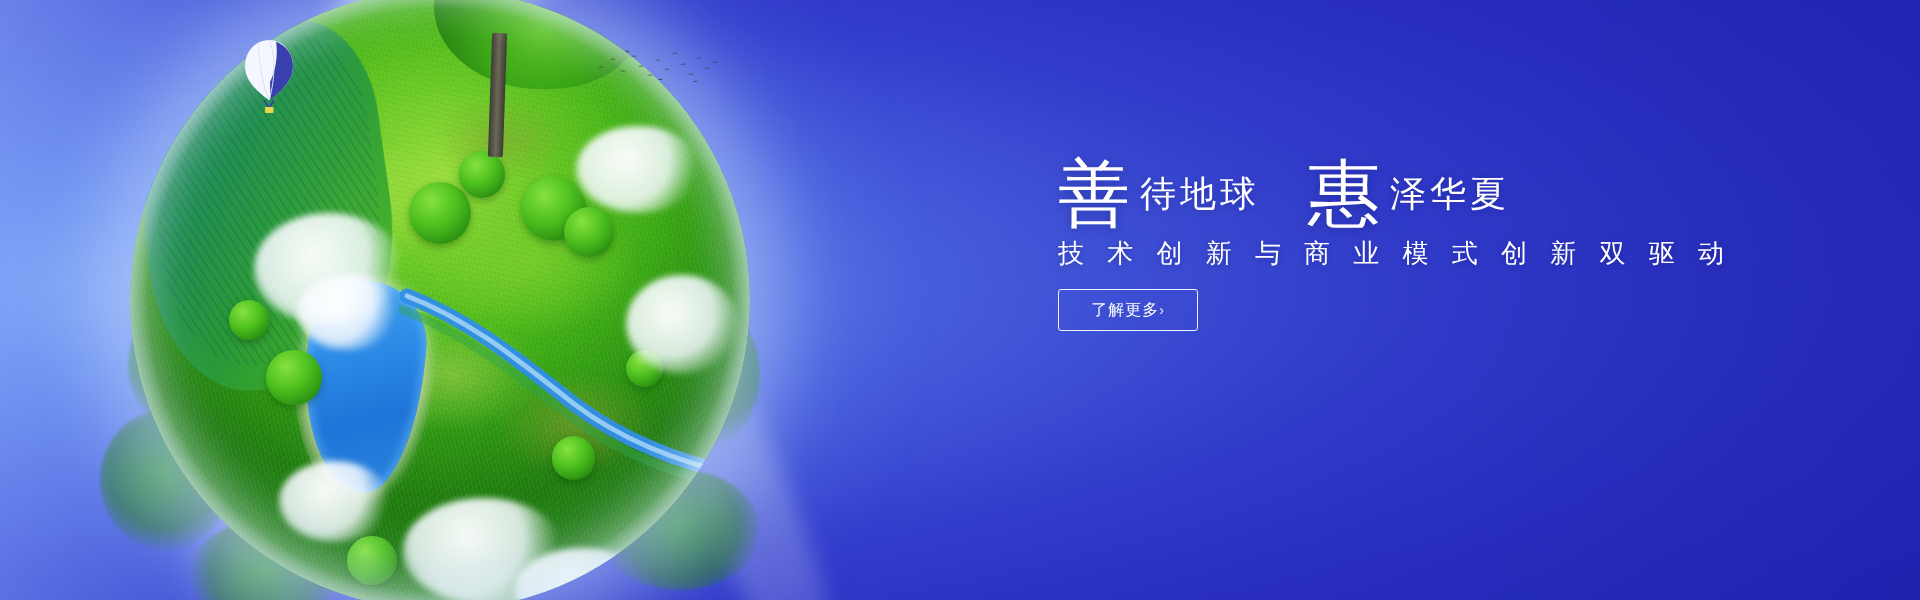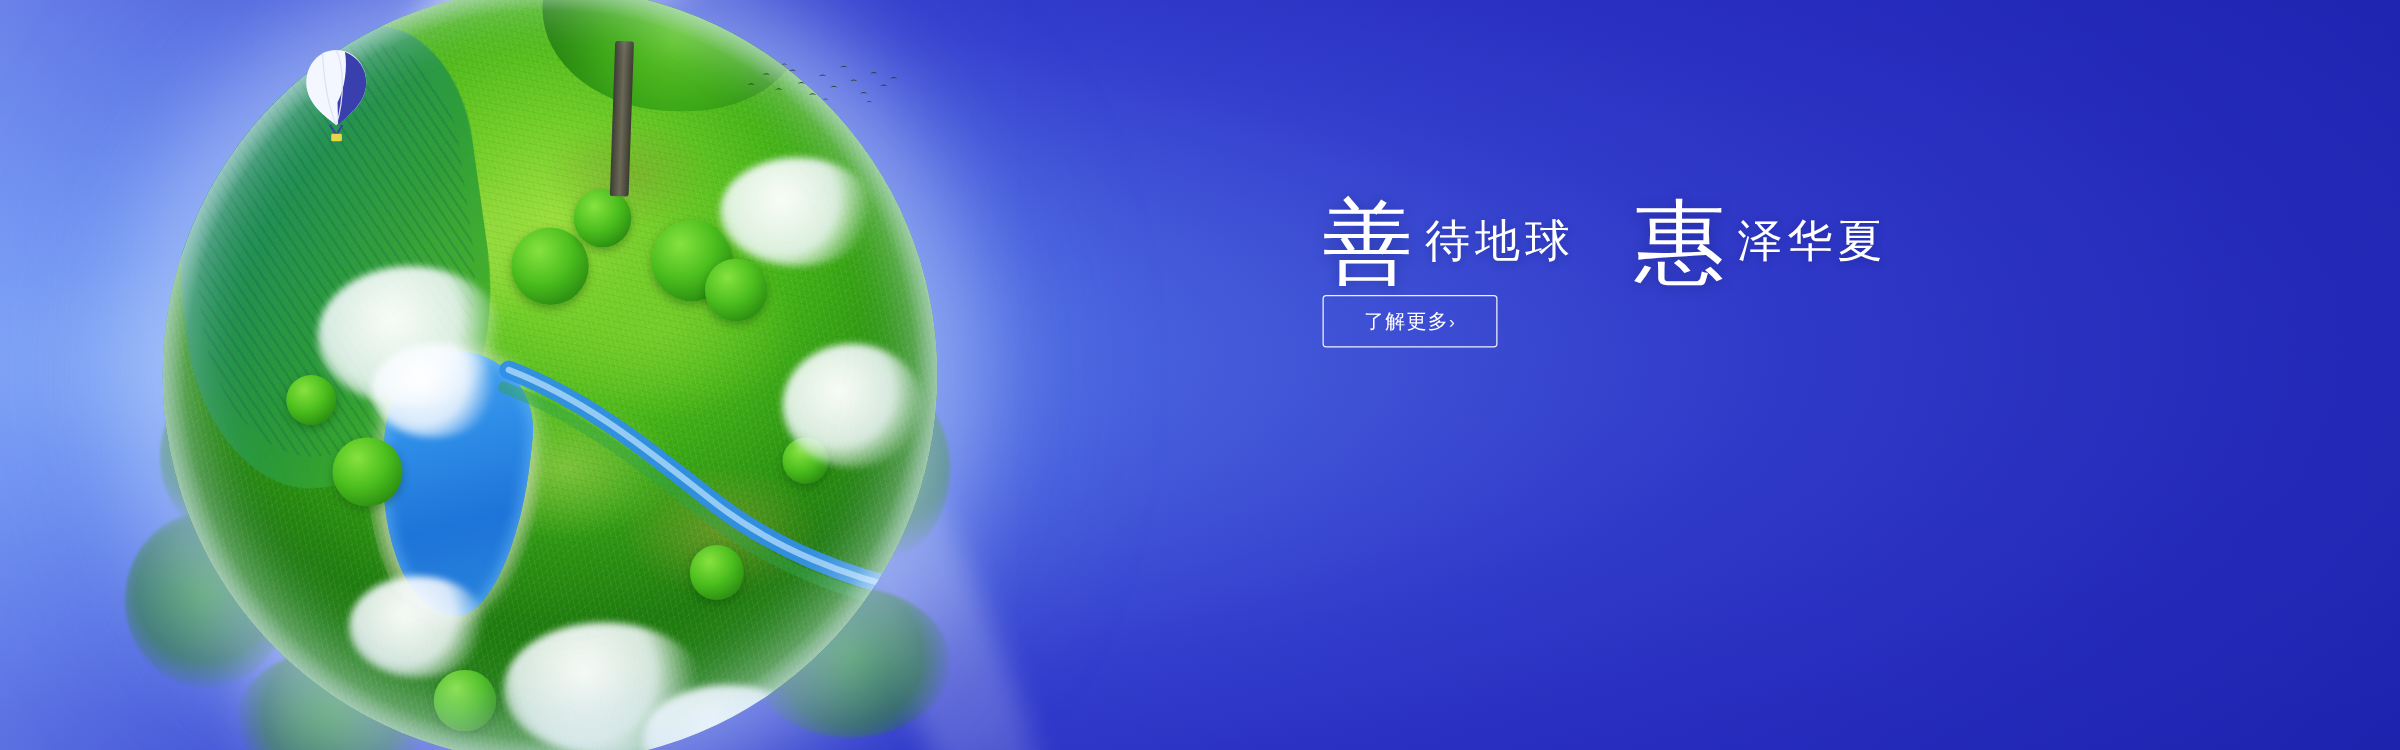--- a/index.html
+++ b/index.html
@@ -365,20 +365,21 @@
       <span class="hl-group">
         <span class="hl-big">善</span>
         <span class="hl-small">待地球</span>
       </span>
       <span class="hl-group">
         <span class="hl-big">惠</span>
         <span class="hl-small">泽华夏</span>
       </span>
     </h1>
 
+    <div class="subtitle">技 术 创 新 与 商 业 模 式 创 新 双 驱 动</div>
 
 
     <button class="cta">
       <span>了解更多</span>
       <span class="chev">›</span>
     </button>
 
   </div>
 </div>
 

